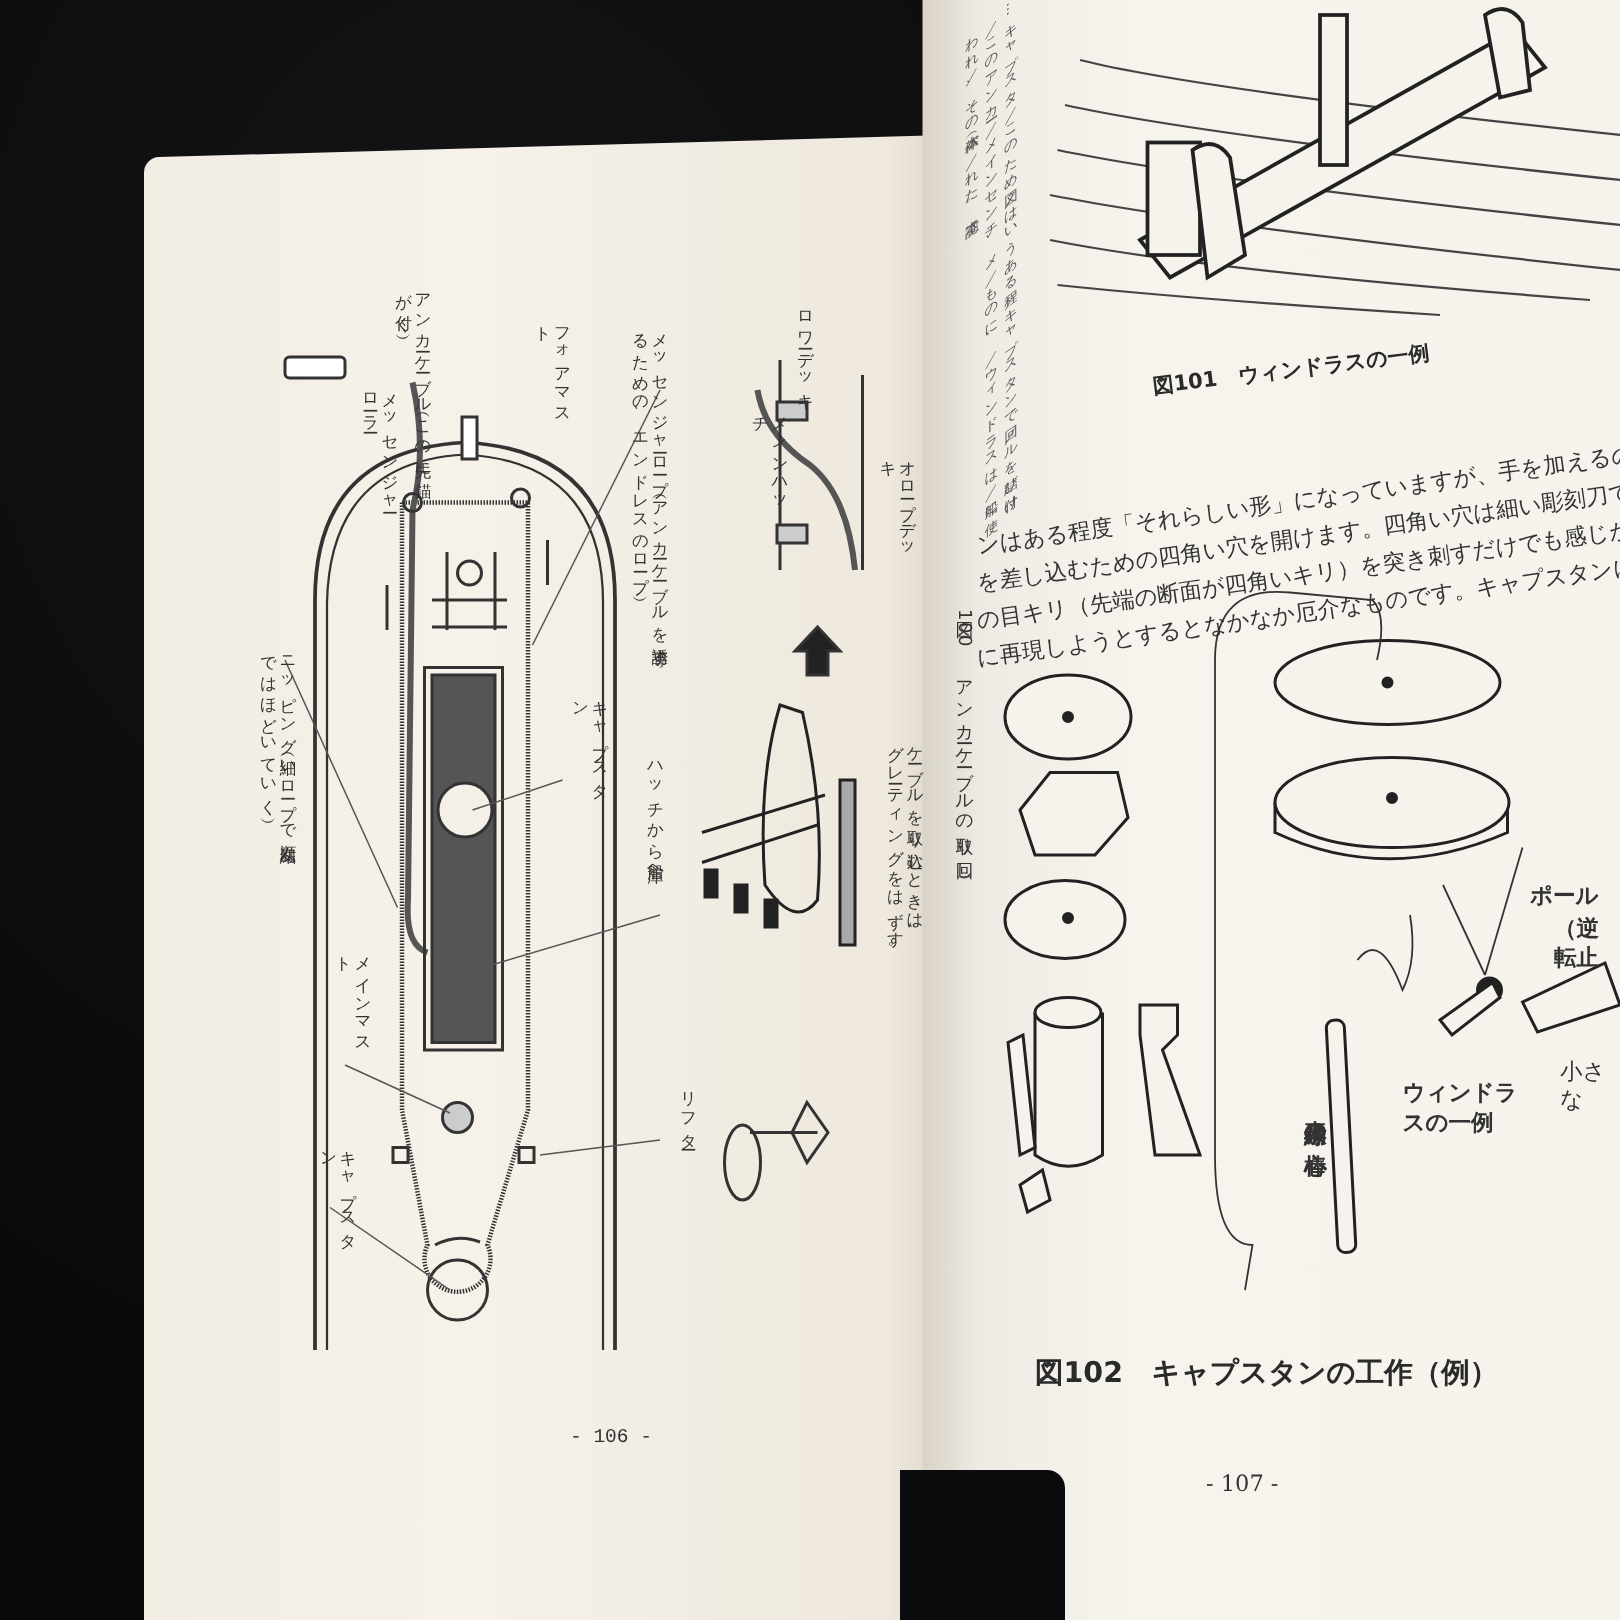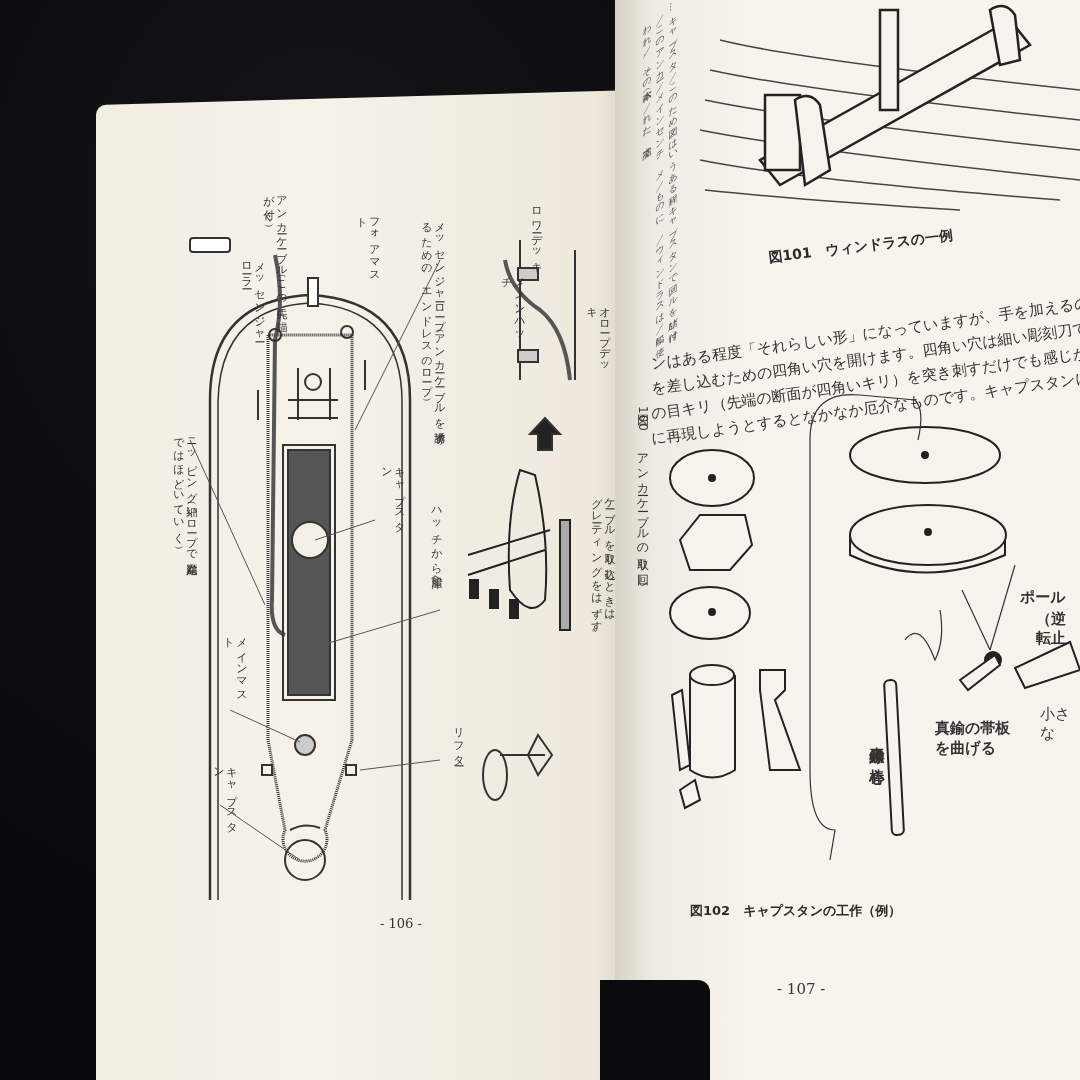--- a/index.html
+++ b/index.html
@@ -111,21 +111,21 @@
 <div class="vtext" style="left:500px;top:270px;height:80px;">メインハッチ</div>
 <div class="vtext" style="left:530px;top:200px;height:70px;">ロワーデッキ</div>
 <div class="vtext" style="left:585px;top:300px;height:80px;">オロープデッキ</div>
 <div class="vtext" style="left:172px;top:430px;height:150px;">ニッピング（細いロープで順次結んではほどいていく）</div>
 <div class="vtext" style="left:380px;top:460px;height:70px;">キャプスタン</div>
 <div class="vtext" style="left:430px;top:500px;height:110px;">ハッチから船庫へ</div>
 <div class="vtext" style="left:222px;top:630px;height:80px;">メインマスト</div>
 <div class="vtext" style="left:452px;top:720px;height:50px;">リフター</div>
 <div class="vtext" style="left:212px;top:760px;height:80px;">キャプスタン</div>
 <div class="vtext" style="left:590px;top:490px;height:150px;">ケーブルを取り込むときは、グレーティングをはずす。</div>
-<div class="pagenum" style="left:380px;top:916px;">- 106 -</div>
+<div class="pagenum" style="left:380px;top:950px;font-family:Liberation Mono, monospace;">- 106 -</div>
 
 <svg width="1080" height="1080">
   <g stroke="#444" fill="none" stroke-width="1.5">
     <path d="M720 40 Q800 60 1080 90"></path>
       <path d="M710 70 Q800 90 1080 120"></path>
       <path d="M705 100 Q800 120 1080 150"></path>
     <path d="M700 130 Q800 150 1080 180"></path>
       <path d="M700 160 Q800 180 1060 200"></path>
       <path d="M705 190 Q800 200 960 210"></path>
   </g>
@@ -172,18 +172,18 @@
     <path d="M810 440 Q810 390 860 395 L915 400 Q925 410 918 440"></path>
     <path d="M810 440 L810 770 Q810 830 835 830 L830 860"></path>
     <path d="M905 640 Q920 620 935 660 Q945 640 940 610"></path>
     <line x1="990" y1="650" x2="962" y2="590"></line>
       <line x1="990" y1="650" x2="1015" y2="565"></line>
   </g>
 </svg>
 <div class="vtext" style="left:636px;top:405px;height:210px;font-size:12px;">図100　アンカーケーブルの取り回し</div>
 <div class="label" style="left:1008px;top:588px;font-size:15px;font-weight:bold;margin-left:12px;">ポール</div>
 <div class="label" style="left:1036px;top:610px;font-size:15px;font-weight:bold;">（逆転止</div>
-<div class="label" style="left:935px;top:718px;width:80px;font-size:15px;font-weight:bold;line-height:20px;">真鍮の帯板を曲げる</div>
+<div class="label" style="left:935px;top:718px;width:80px;font-size:15px;font-weight:bold;line-height:20px;">ウィンドラスの一例</div>
 <div class="label" style="left:1040px;top:705px;font-size:15px;font-weight:normal;">小さな</div>
 <div class="vtext" style="left:868px;top:735px;height:110px;font-size:15px;line-height:18px;font-weight:bold;">真鍮線の心棒</div>
-<div class="caption" style="left:690px;top:902px;font-size:13px;">図102　キャプスタンの工作（例）</div>
-<div class="pagenum" style="left:777px;top:980px;font-size:15px;">- 107 -</div>
+<div class="caption" style="left:690px;top:902px;font-size:19px;">図102　キャプスタンの工作（例）</div>
+<div class="pagenum" style="left:804px;top:980px;font-size:15px;">- 107 -</div>
 <div class="page-right-shadow"></div>
 
 </body></html>

